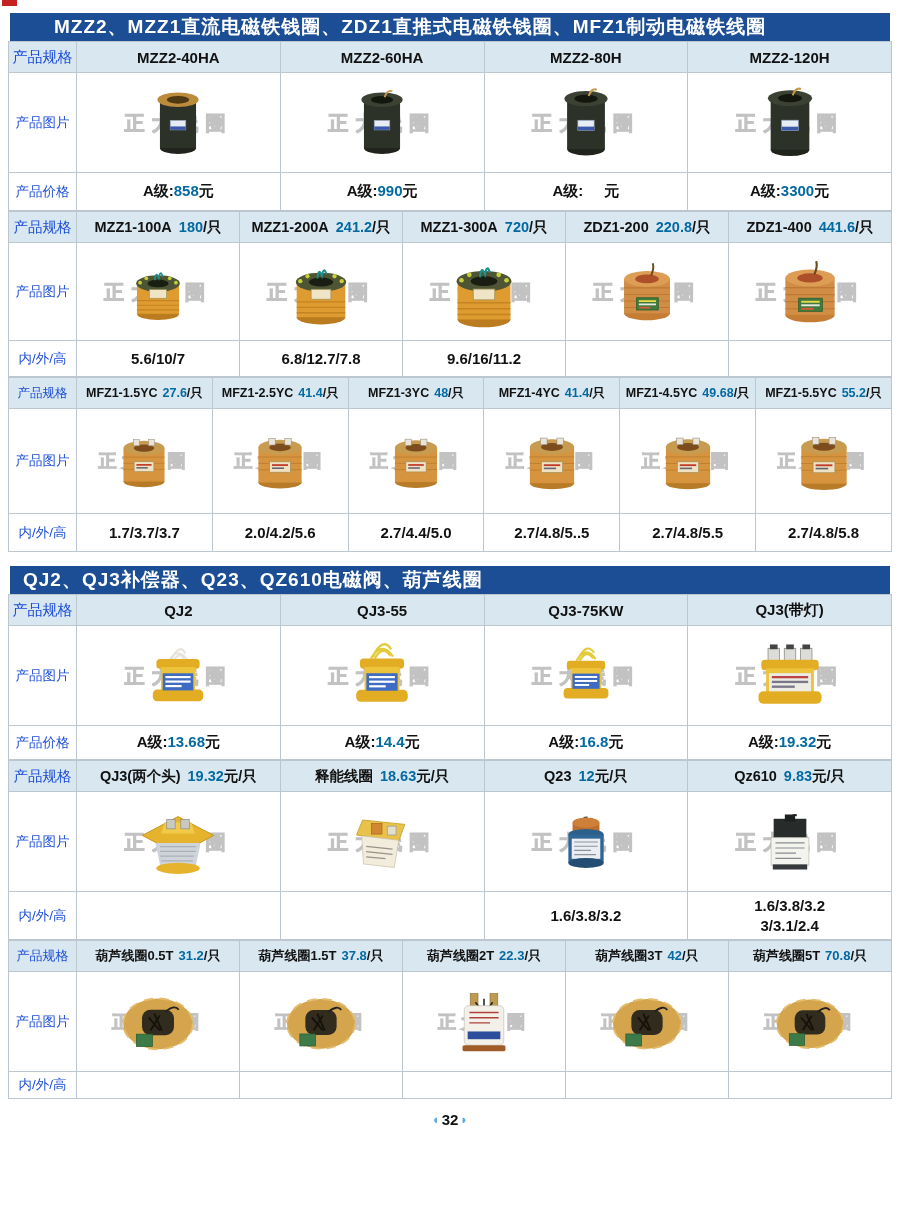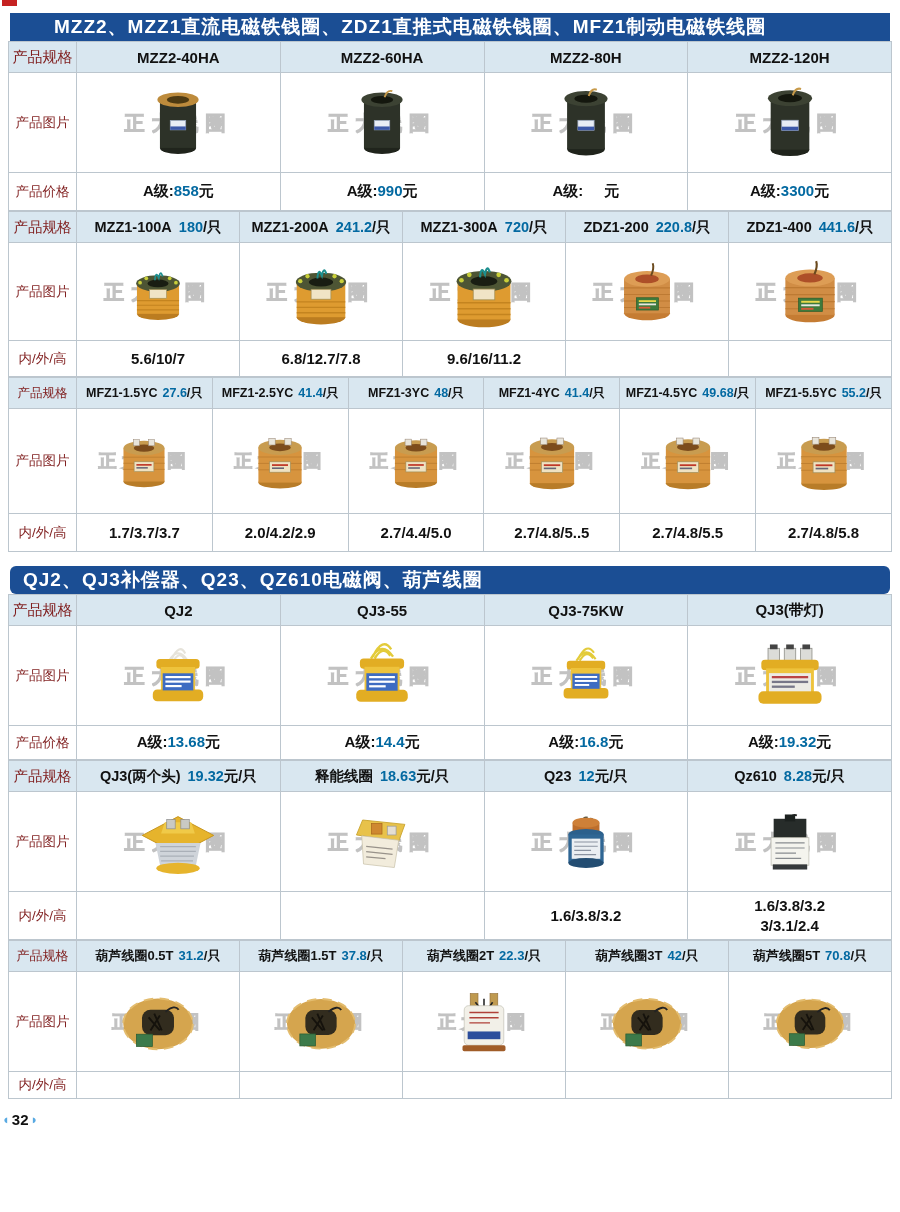--- a/index.html
+++ b/index.html
@@ -8,26 +8,26 @@
     font-family:"Liberation Sans","DejaVu Sans",sans-serif; color:#111;
   }
   .corner-mark { position:absolute; top:0; left:2px; width:15px; height:6px; background:#c52222; }
 
   .section-bar {
     margin:0 10px; height:28px; line-height:28px; background:#1b4e94;
     color:#ffffff; font-weight:bold; font-size:19px; padding-left:13px; letter-spacing:1px;
     white-space:nowrap; overflow:hidden;
   }
   .bar1 { margin-top:13px;padding-left:44px; }
-  .bar2 { margin-top:14px;border-radius:6px; }
+  .bar2 { margin-top:14px; }
 
   table.cat { border-collapse:collapse; table-layout:fixed; width:884px; margin:0 auto; }
   .cat td { border:1px solid #bcc6ce; text-align:center; vertical-align:middle; padding:0 2px; overflow:hidden; }
   .cat tr.head td { background:#d9e7f0; height:30px; font-size:15px; }
-  .cat td.rowlabel { font-size:13.5px; font-weight:normal; color:#7f1d1d; padding:0; }
+  .cat td.rowlabel { font-size:13.5px; font-weight:normal; color:#1d4ed8; padding:0; }
   .nm { font-weight:bold; color:#111; }
   .pr { font-weight:bold; color:#0369a1; }
   .gap { margin-left:7px; }
   .sgap { margin-left:5px; }
 
   tr.imgs td { position:relative; padding:0; }
   .imgbox { position:relative; width:100%; height:100%; display:flex; align-items:center; justify-content:center; overflow:hidden; }
   .wm {
     position:absolute; left:50%; top:50%; transform:translate(-50%,-50%);
     font-size:20px; font-weight:bold; letter-spacing:7px; white-space:nowrap;
@@ -41,21 +41,21 @@
   .t1 { margin-top:20px; } .t1 tr.imgs td { height:99px; }
   .t2 { margin-top:9px; }  .t2 tr.imgs td { height:97px; } .t2 tr.head td { font-size:14.5px; } .t2 tr.dims td { height:35px; }
   .t3 { margin-top:12px; } .t3 tr.imgs td { height:104px; } .t3 tr.head td { font-size:12.5px; } .t3 tr.dims td { height:37px; }
   .t4 { margin-top:16px; } .t4 tr.imgs td { height:99px; } .t4 tr.pricer td { height:33px; }
   .t5 { margin-top:12px; } .t5 tr.imgs td { height:99px; } .t5 tr.head td { font-size:14.5px; } .t5 tr.dims td { height:47px; }
   .t6 { margin-top:10px; } .t6 tr.imgs td { height:99px; } .t6 tr.head td { font-size:13px; } .t6 tr.dims td { height:26px; }
   .t3 .wm, .t6 .wm { font-size:18px; letter-spacing:5px; }
 
   col.c0 { width:68px; }
 
-  .footer { margin-top:12px; text-align:left; font-size:15px; font-weight:bold; color:#111; }
+  .footer { margin-top:12px; text-align:center; font-size:15px; font-weight:bold; color:#111; }
   .pgico { color:#58a9e2; font-size:13px; font-weight:normal; margin:0 2px; vertical-align:1px; }
 </style>
 </head>
 <body>
 
 <svg style="position:absolute;width:0;height:0" aria-hidden="true">
 <defs>
 <symbol id="sym-mzz2a" viewBox="0 0 100 90">
   <ellipse cx="50" cy="74" rx="21" ry="7" fill="#20241c"></ellipse>
   <rect x="29" y="18" width="42" height="56" fill="#2d3228"></rect>
@@ -403,21 +403,21 @@
             <span class="wm">正大线圈</span>
             <svg class="pimg" width="84" height="84" viewBox="0 0 100 90">
               <use href="#sym-mfz"></use>
             </svg>
           </div>
         </td>
   </tr>
   <tr class="dims">
     <td class="rowlabel">内/外/高</td>
     <td>1.7/3.7/3.7</td>
-    <td>2.0/4.2/2.9</td>
+    <td>2.0/4.2/5.6</td>
     <td>2.7/4.4/5.0</td>
     <td>2.7/4.8/5..5</td>
     <td>2.7/4.8/5.5</td>
     <td>2.7/4.8/5.8</td>
   </tr>
 </tbody>
   </table>
 
 <div class="section-bar bar2">QJ2、QJ3补偿器、Q23、QZ610电磁阀、葫芦线圈</div>
 
@@ -489,21 +489,21 @@
       <col>
       <col>
       <col>
     </colgroup>
   <tbody>
       <tr class="head">
     <td class="rowlabel">产品规格</td>
     <td><span class="nm">QJ3(两个头)</span><span class="pr gap">19.32</span><span class="nm">元/只</span></td>
     <td><span class="nm">释能线圈</span><span class="pr gap">18.63</span><span class="nm">元/只</span></td>
     <td><span class="nm">Q23</span><span class="pr gap">12</span><span class="nm">元/只</span></td>
-    <td><span class="nm">Qz610</span><span class="pr gap">8.28</span><span class="nm">元/只</span></td>
+    <td><span class="nm">Qz610</span><span class="pr gap">9.83</span><span class="nm">元/只</span></td>
   </tr>
   <tr class="imgs">
     <td class="rowlabel">产品图片</td>
     <td>
           <div class="imgbox">
             <span class="wm">正大线圈</span>
             <svg class="pimg" width="94" height="86" viewBox="0 0 100 90">
               <use href="#sym-qj3two"></use>
             </svg>
           </div>

